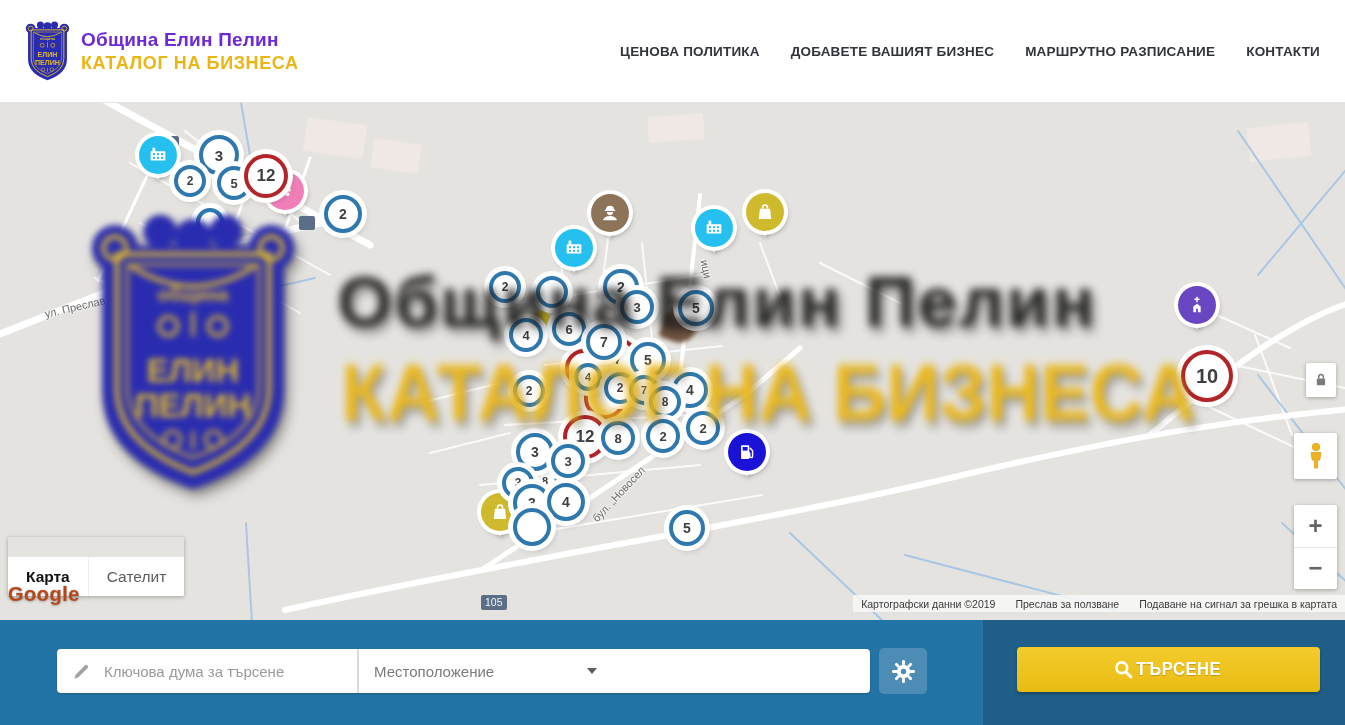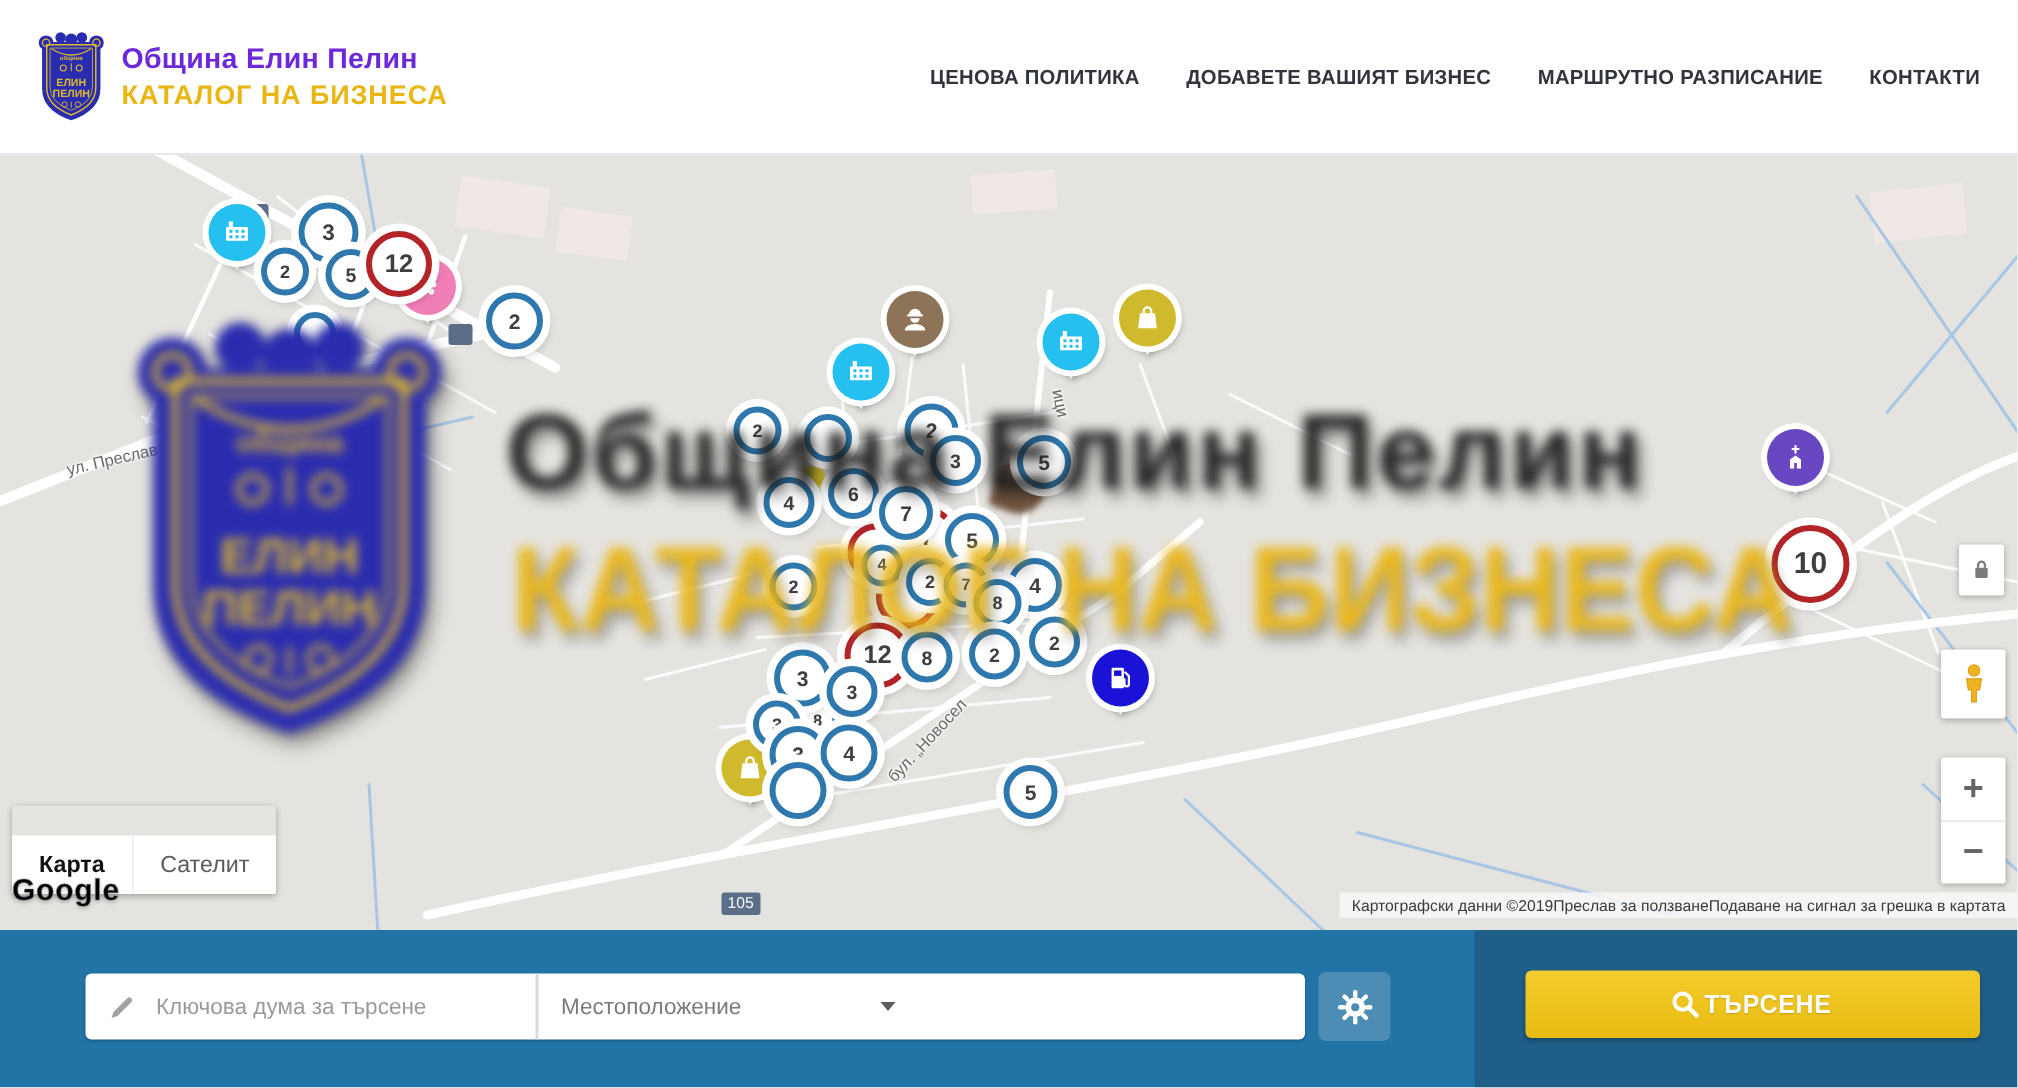--- a/index.html
+++ b/index.html
@@ -65,24 +65,24 @@
   .ctlbox{position:absolute;background:#fff;box-shadow:0 1px 4px rgba(0,0,0,.3);
           border-radius:2px;display:flex;align-items:center;justify-content:center;cursor:pointer;}
   .lockbox{left:1306px;top:260px;width:30px;height:34px;}
   .pegbox{left:1294px;top:330px;width:43px;height:46px;}
   .zoomctl{position:absolute;left:1294px;top:402px;width:43px;height:84px;background:#fff;
            box-shadow:0 1px 4px rgba(0,0,0,.3);border-radius:2px;display:flex;
            flex-direction:column;}
   .zoomctl div{flex:1;display:flex;align-items:center;justify-content:center;
                font-size:24px;color:#666;cursor:pointer;font-weight:bold;}
   .zoomctl .zo{border-top:1px solid #e6e6e6;}
-  .glogo{position:absolute;left:8px;top:480px;font-size:20px;font-weight:bold;color:#000000;
+  .glogo{position:absolute;left:8px;top:480px;font-size:20px;font-weight:bold;color:#c2410c;
          letter-spacing:.5px;-webkit-text-stroke:.6px rgba(130,130,130,.55);
          text-shadow:0 1px 3px rgba(0,0,0,.25);cursor:pointer;}
-  .attr{position:absolute;right:0;top:492px;height:15px;display:flex;
+  .attr{position:absolute;right:0;top:492px;height:15px;display:flex;gap:20px;
         align-items:center;background:rgba(248,248,248,.85);padding:1px 8px;
         font-size:10.5px;color:#3a3a3a;white-space:nowrap;}
   .attr span{cursor:default;}
   .attr .lnk{cursor:pointer;}
 
   
   .bar{position:absolute;top:620px;left:0;width:1345px;height:105px;background:#2273a6;}
   .bar-right{position:absolute;left:983px;top:0;width:362px;height:105px;background:#1e5e87;}
   .fields{position:absolute;left:57px;top:29px;width:813px;height:44px;background:#fff;
           border-radius:4px;display:flex;align-items:center;box-shadow:0 1px 2px rgba(0,0,0,.2);}

